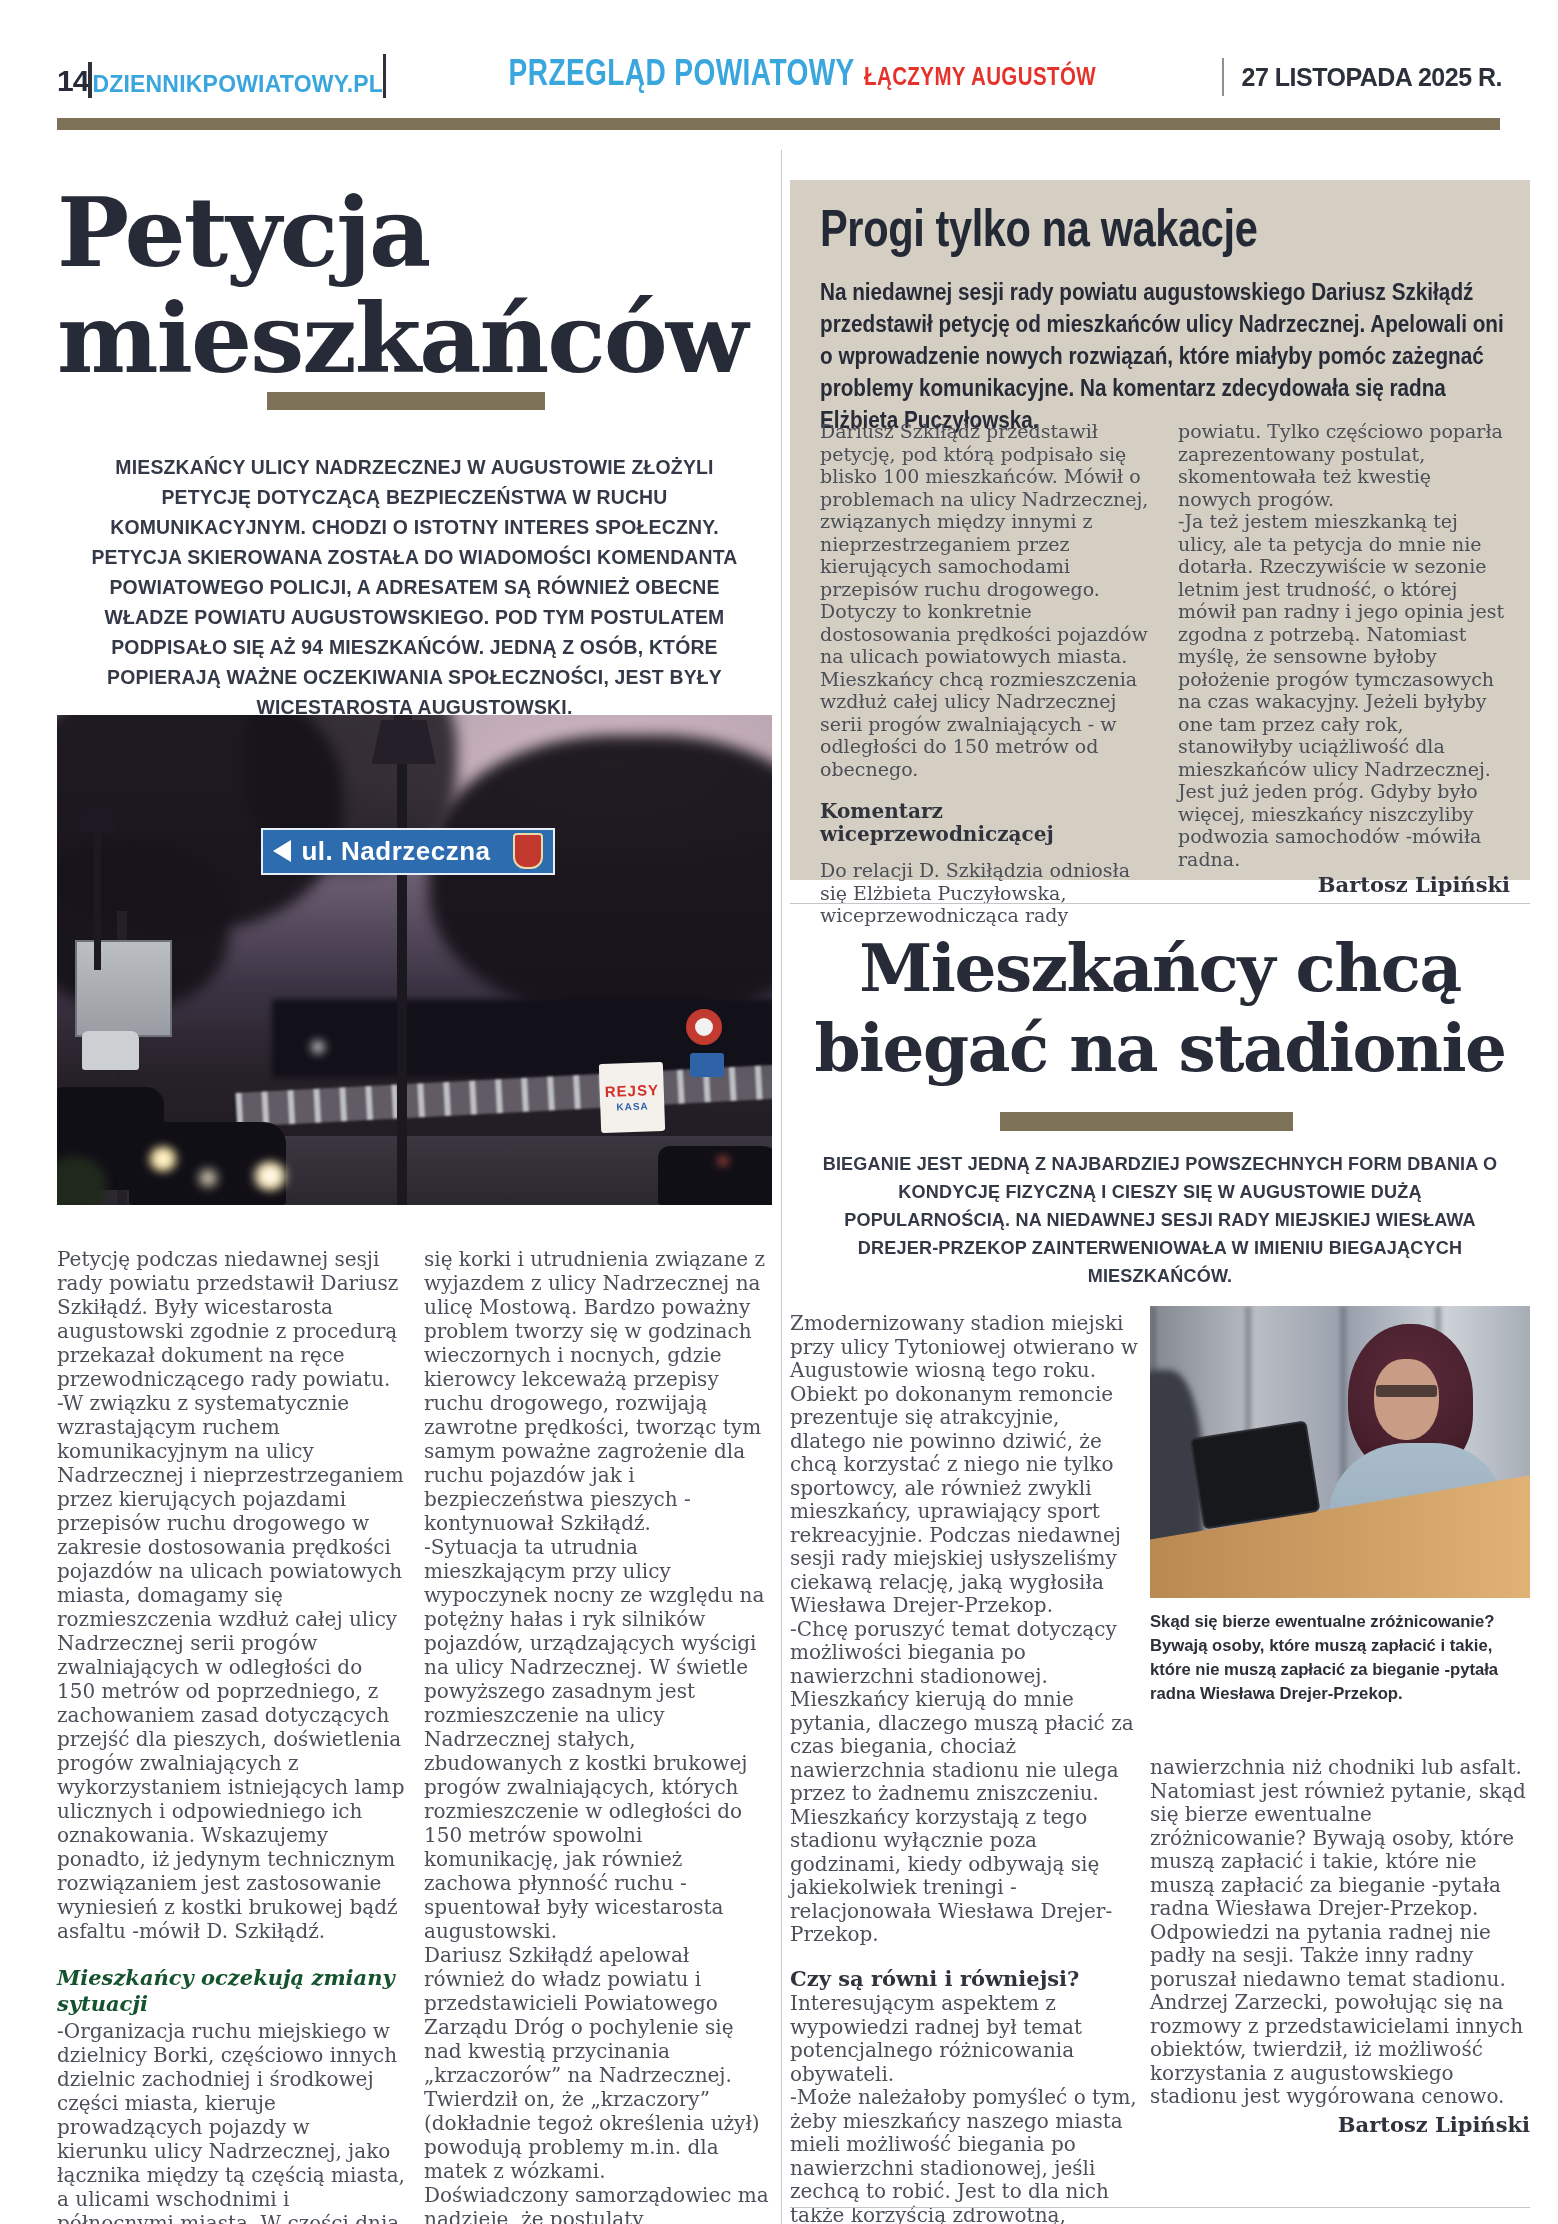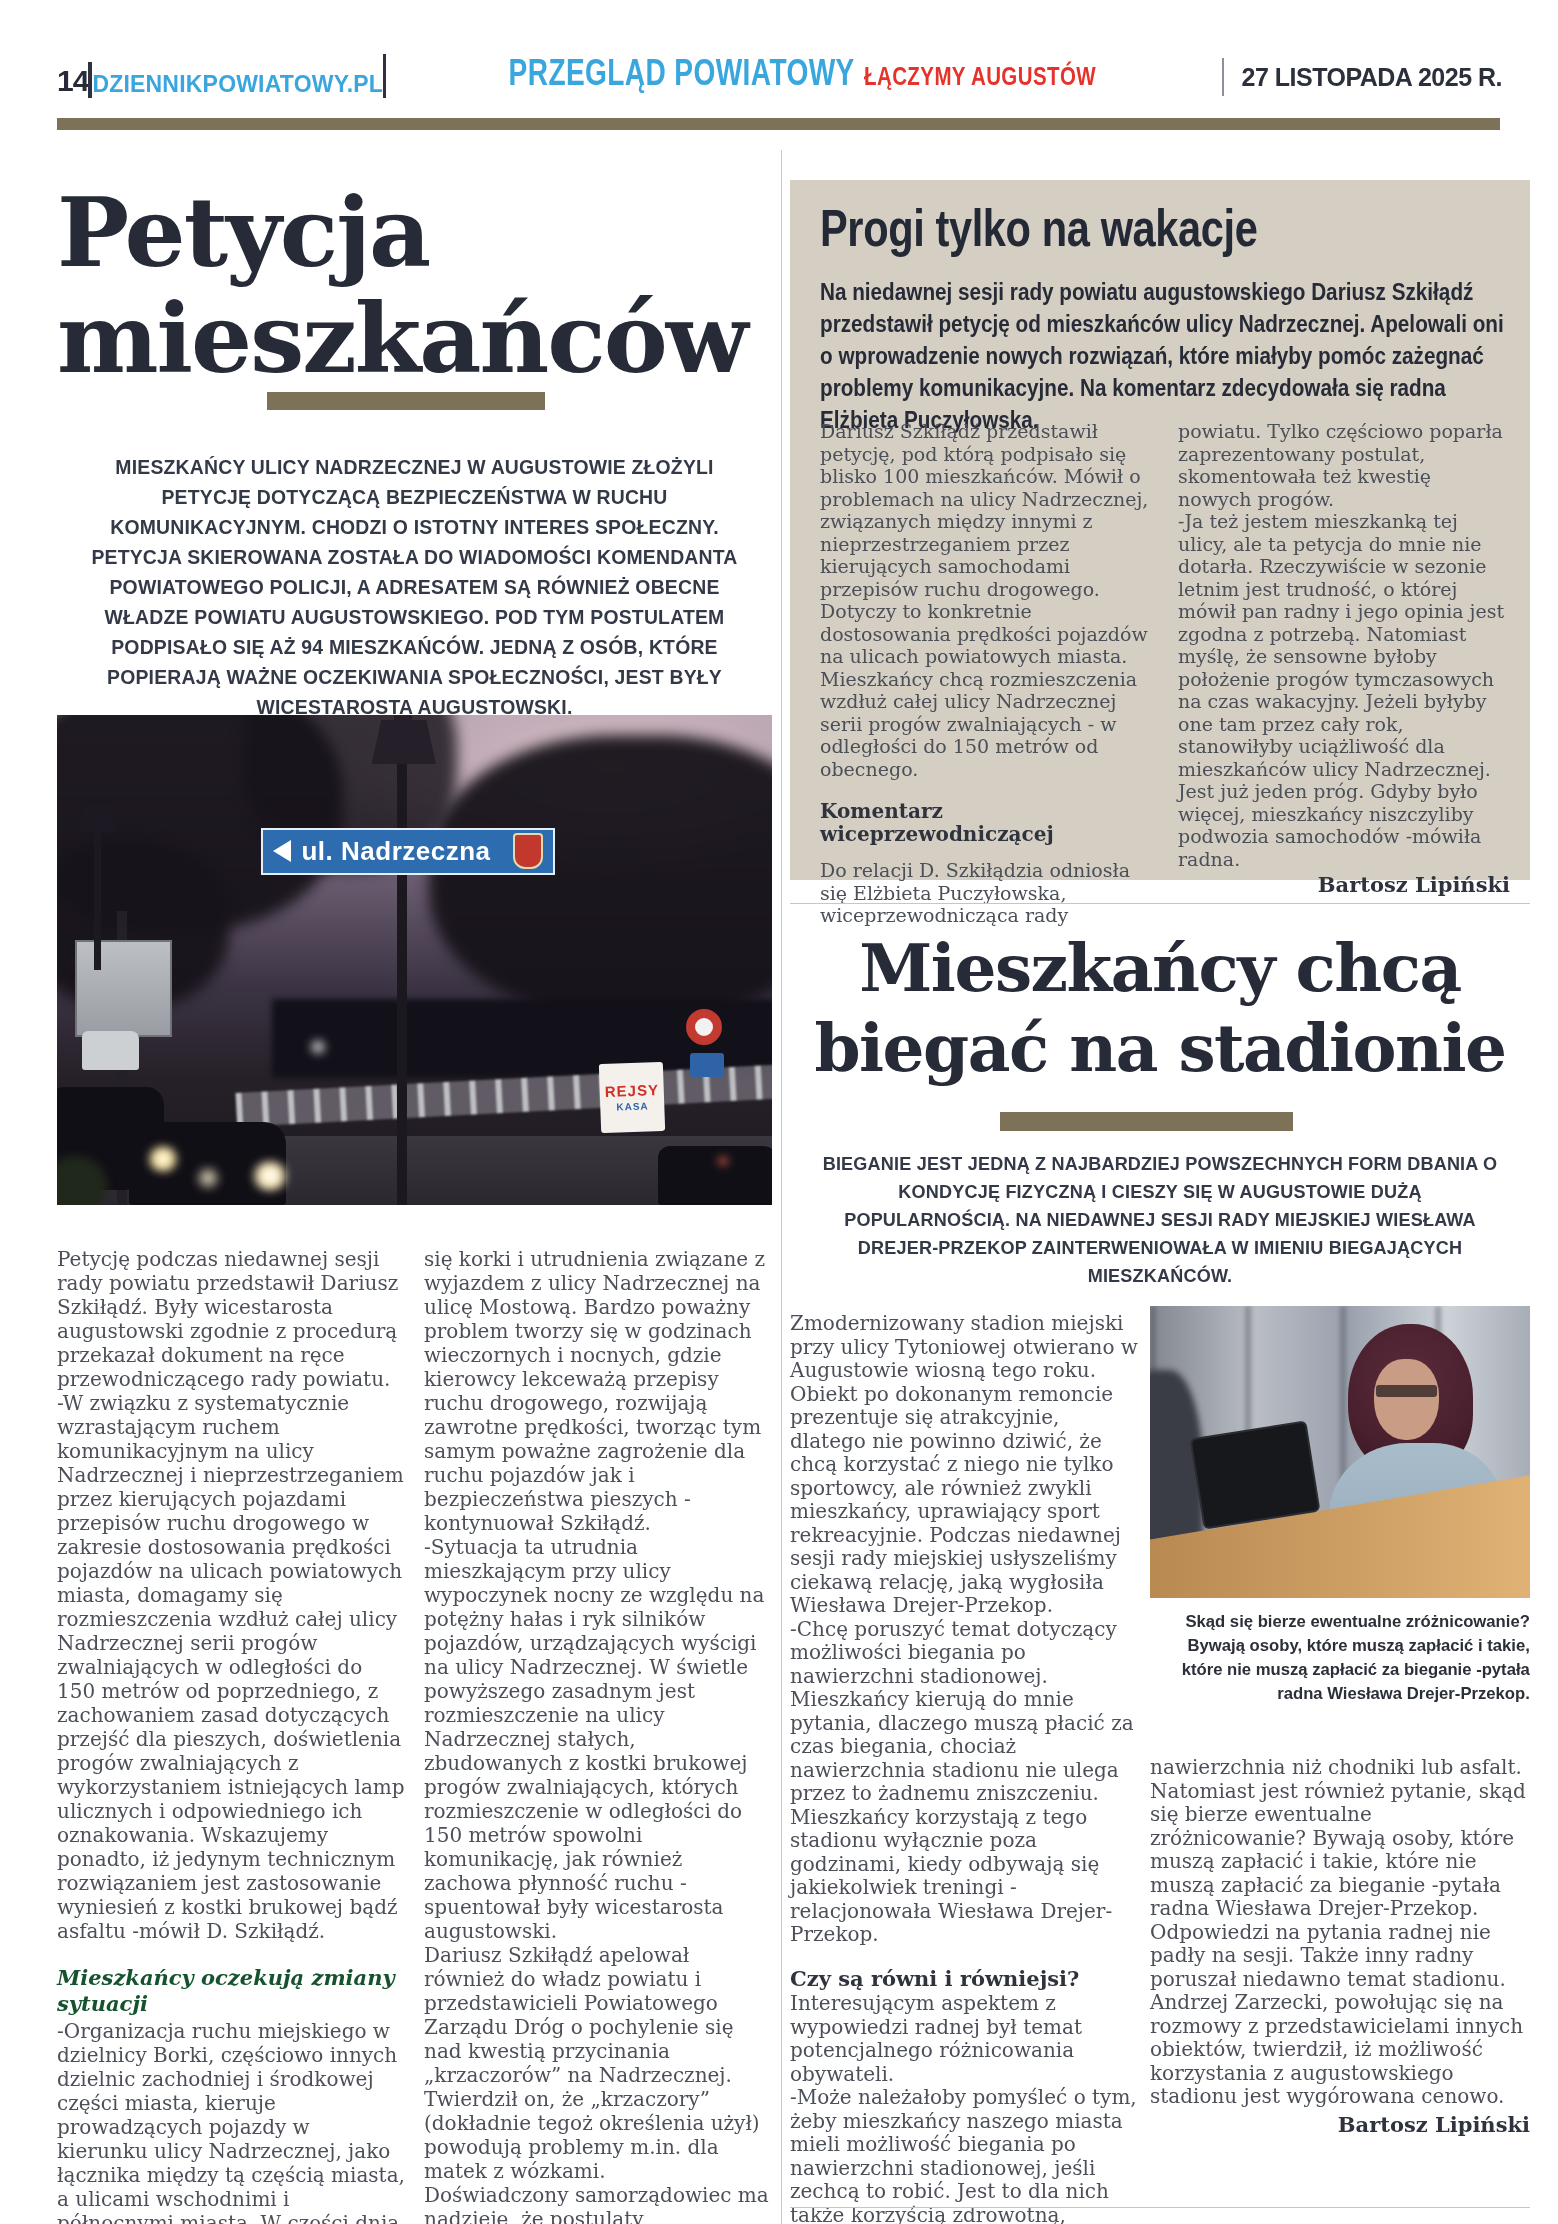--- a/index.html
+++ b/index.html
@@ -99,21 +99,21 @@
   #rb-title{left:790px;top:928px;width:740px;text-align:center;font-family:"DejaVu Serif",serif;
             font-weight:bold;font-size:66px;line-height:80px;color:#262b37;letter-spacing:-1.5px;}
   #rb-tanbar{left:1000px;top:1112px;width:293px;height:19px;background:#7d7157;}
   #rb-lead{left:795px;top:1150px;width:730px;text-align:center;}
   #rb-lead .condc{transform:scaleX(.95);font-weight:bold;font-size:19px;line-height:28px;color:#343947;letter-spacing:0.2px;}
   #rb-col1{left:790px;top:1312px;width:350px;}
   #rb-col2{left:1150px;top:1306px;width:380px;}
   .rbcol{font-family:"DejaVu Serif",serif;font-size:20px;line-height:23.5px;color:#4b4f58;}
   .rbcol p{margin:0;}
   .rbcol h3{margin:20px 0 2px 0;font-size:21px;color:#2f333d;font-weight:bold;}
-  #rb-caption{margin-top:12px;text-align:right;}
+  #rb-caption{margin-top:12px;}
   #rb-caption .condx{transform:scaleX(.98);font-family:"Liberation Sans",sans-serif;font-weight:bold;
       font-size:17px;line-height:24px;color:#2b2f38;width:102%;}
   #rb-c2-text{margin-top:50px;}
 
   
   #photo2{position:relative;width:380px;height:292px;overflow:hidden;
       background:linear-gradient(90deg,#83878f 0%,#b9bdc4 28%,#9aa1ad 52%,#cdd2d8 78%,#a7adb6 100%);}
   #p2blur{left:0;top:0;width:100%;height:100%;background:
       repeating-linear-gradient(90deg,rgba(60,63,70,.35) 0 6px,rgba(60,63,70,0) 6px 95px);filter:blur(2px);}
   #p2person-l{left:-8%;top:22%;width:22%;height:85%;background:#3a3d45;border-radius:40% 40% 0 0;filter:blur(3px);}

